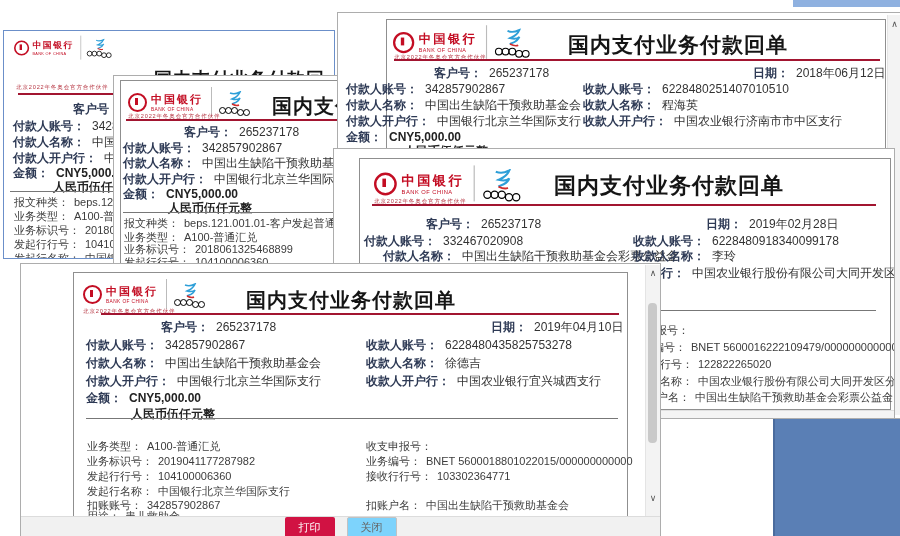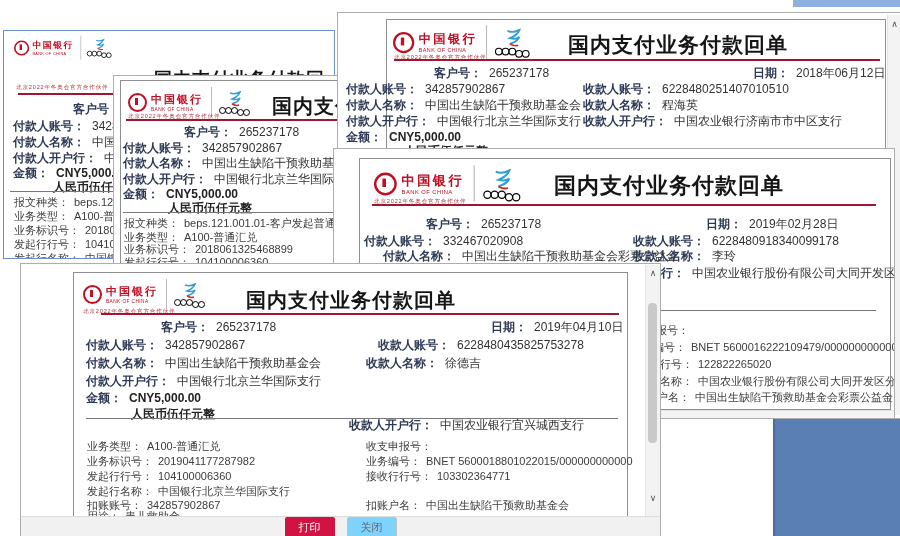--- a/index.html
+++ b/index.html
@@ -233,25 +233,25 @@
           <i class="rg5"></i>
         </span>
     </span>
   </div>
   <div class="title" style="left:225px;top:23px;font-size:20px;">国内支付业务付款回单</div>
   <div class="partner" style="left:62px;top:43px;">北京2022年冬奥会官方合作伙伴</div>
   <div class="redline" style="left:80px;top:49px;width:518px;"></div>
   <div class="r" style="left:140px;top:55px;"><b>客户号：</b><span>265237178</span></div>
   <div class="r" style="left:470px;top:55px;"><b>日期：</b><span>2019年04月10日</span></div>
   <div class="r" style="left:65px;top:73px;"><b>付款人账号：</b><span>342857902867</span></div>
-  <div class="r" style="left:357px;top:73px;text-align:right;"><b>收款人账号：</b><span>6228480435825753278</span></div>
+  <div class="r" style="left:345px;top:73px;text-align:right;"><b>收款人账号：</b><span>6228480435825753278</span></div>
   <div class="r" style="left:65px;top:91px;"><b>付款人名称：</b><span>中国出生缺陷干预救助基金会</span></div>
   <div class="r" style="left:345px;top:91px;"><b>收款人名称：</b><span>徐德吉</span></div>
   <div class="r" style="left:65px;top:109px;"><b>付款人开户行：</b><span>中国银行北京兰华国际支行</span></div>
-  <div class="r" style="left:328px;top:109px;margin-top:44px;"><b>收款人开户行：</b><span>中国农业银行宜兴城西支行</span></div>
+  <div class="r" style="left:345px;top:109px;"><b>收款人开户行：</b><span>中国农业银行宜兴城西支行</span></div>
   <div class="r" style="left:65px;top:126px;"><b>金额：</b><span class="amtv">CNY5,000.00</span></div>
   <div class="r" style="left:110px;top:142px;font-weight:bold;color:#222;">人民币伍仟元整</div>
   <div class="hrline" style="left:65px;top:154px;width:532px;"></div>
   <div class="s" style="left:66px;top:175px;"><b>业务类型：</b><span>A100-普通汇兑</span></div>
   <div class="s" style="left:345px;top:175px;"><b>收支申报号：</b><span></span></div>
   <div class="s" style="left:66px;top:190px;"><b>业务标识号：</b><span>2019041177287982</span></div>
   <div class="s" style="left:345px;top:190px;"><b>业务编号：</b><span>BNET 5600018801022015/000000000000</span></div>
   <div class="s" style="left:66px;top:205px;"><b>发起行行号：</b><span>104100006360</span></div>
   <div class="s" style="left:345px;top:205px;"><b>接收行行号：</b><span>103302364771</span></div>
   <div class="s" style="left:66px;top:220px;"><b>发起行名称：</b><span>中国银行北京兰华国际支行</span></div>

